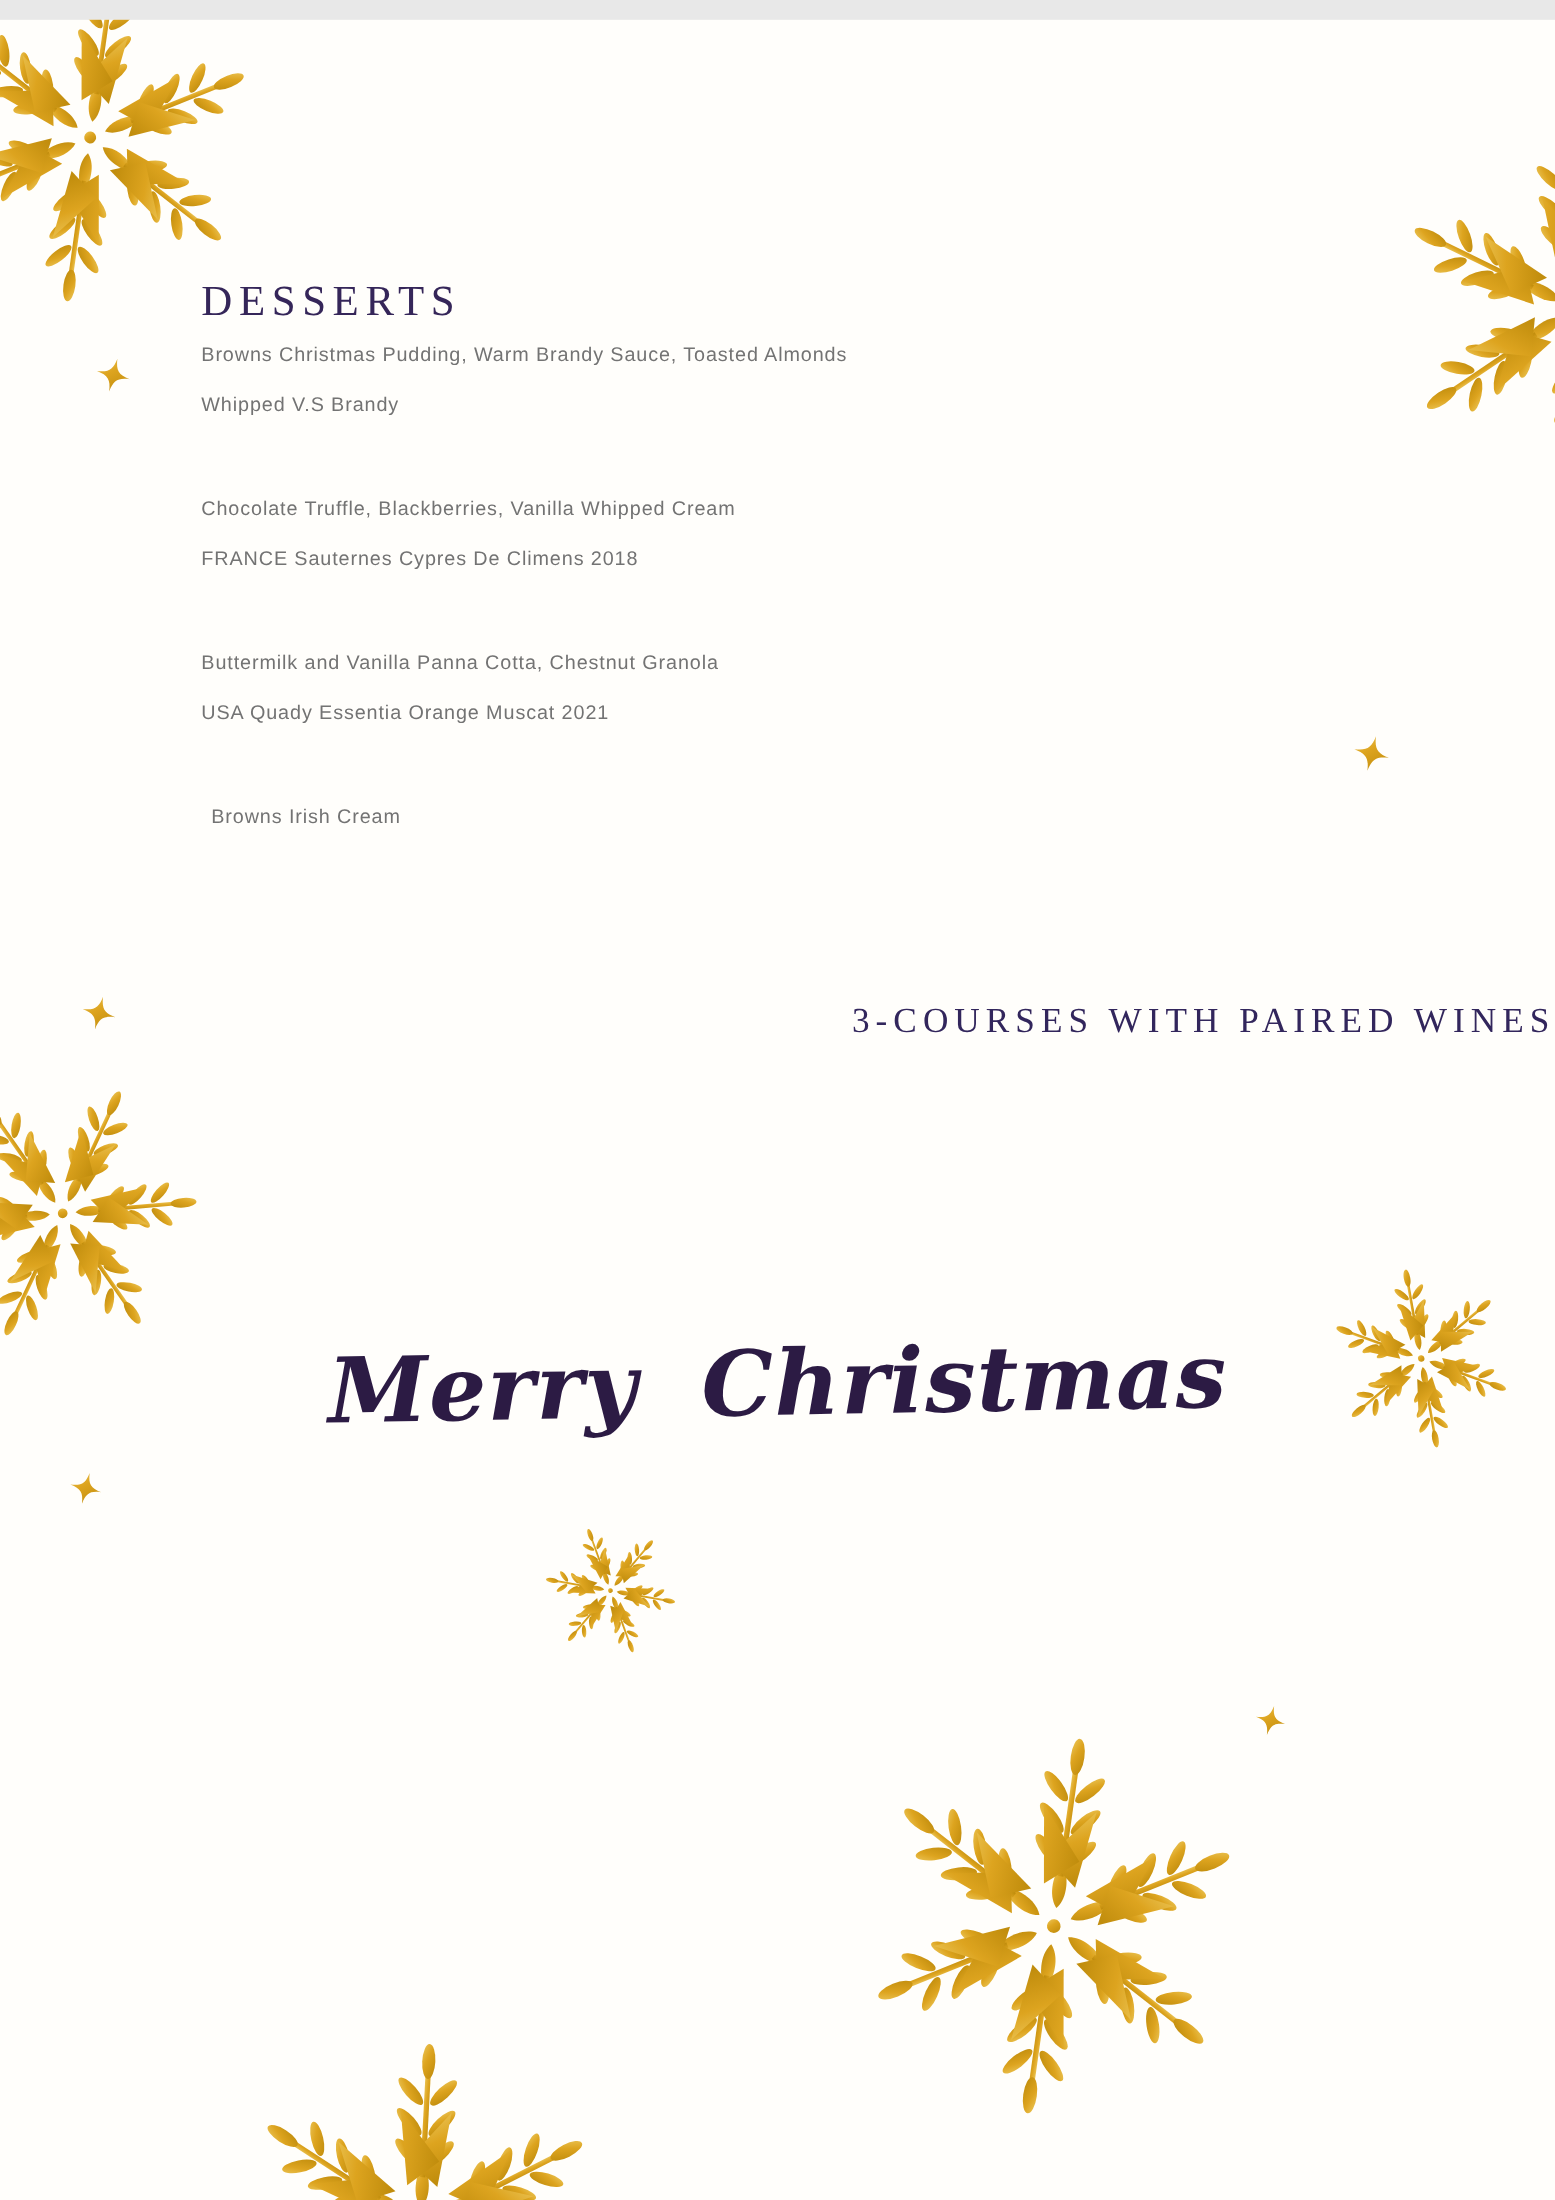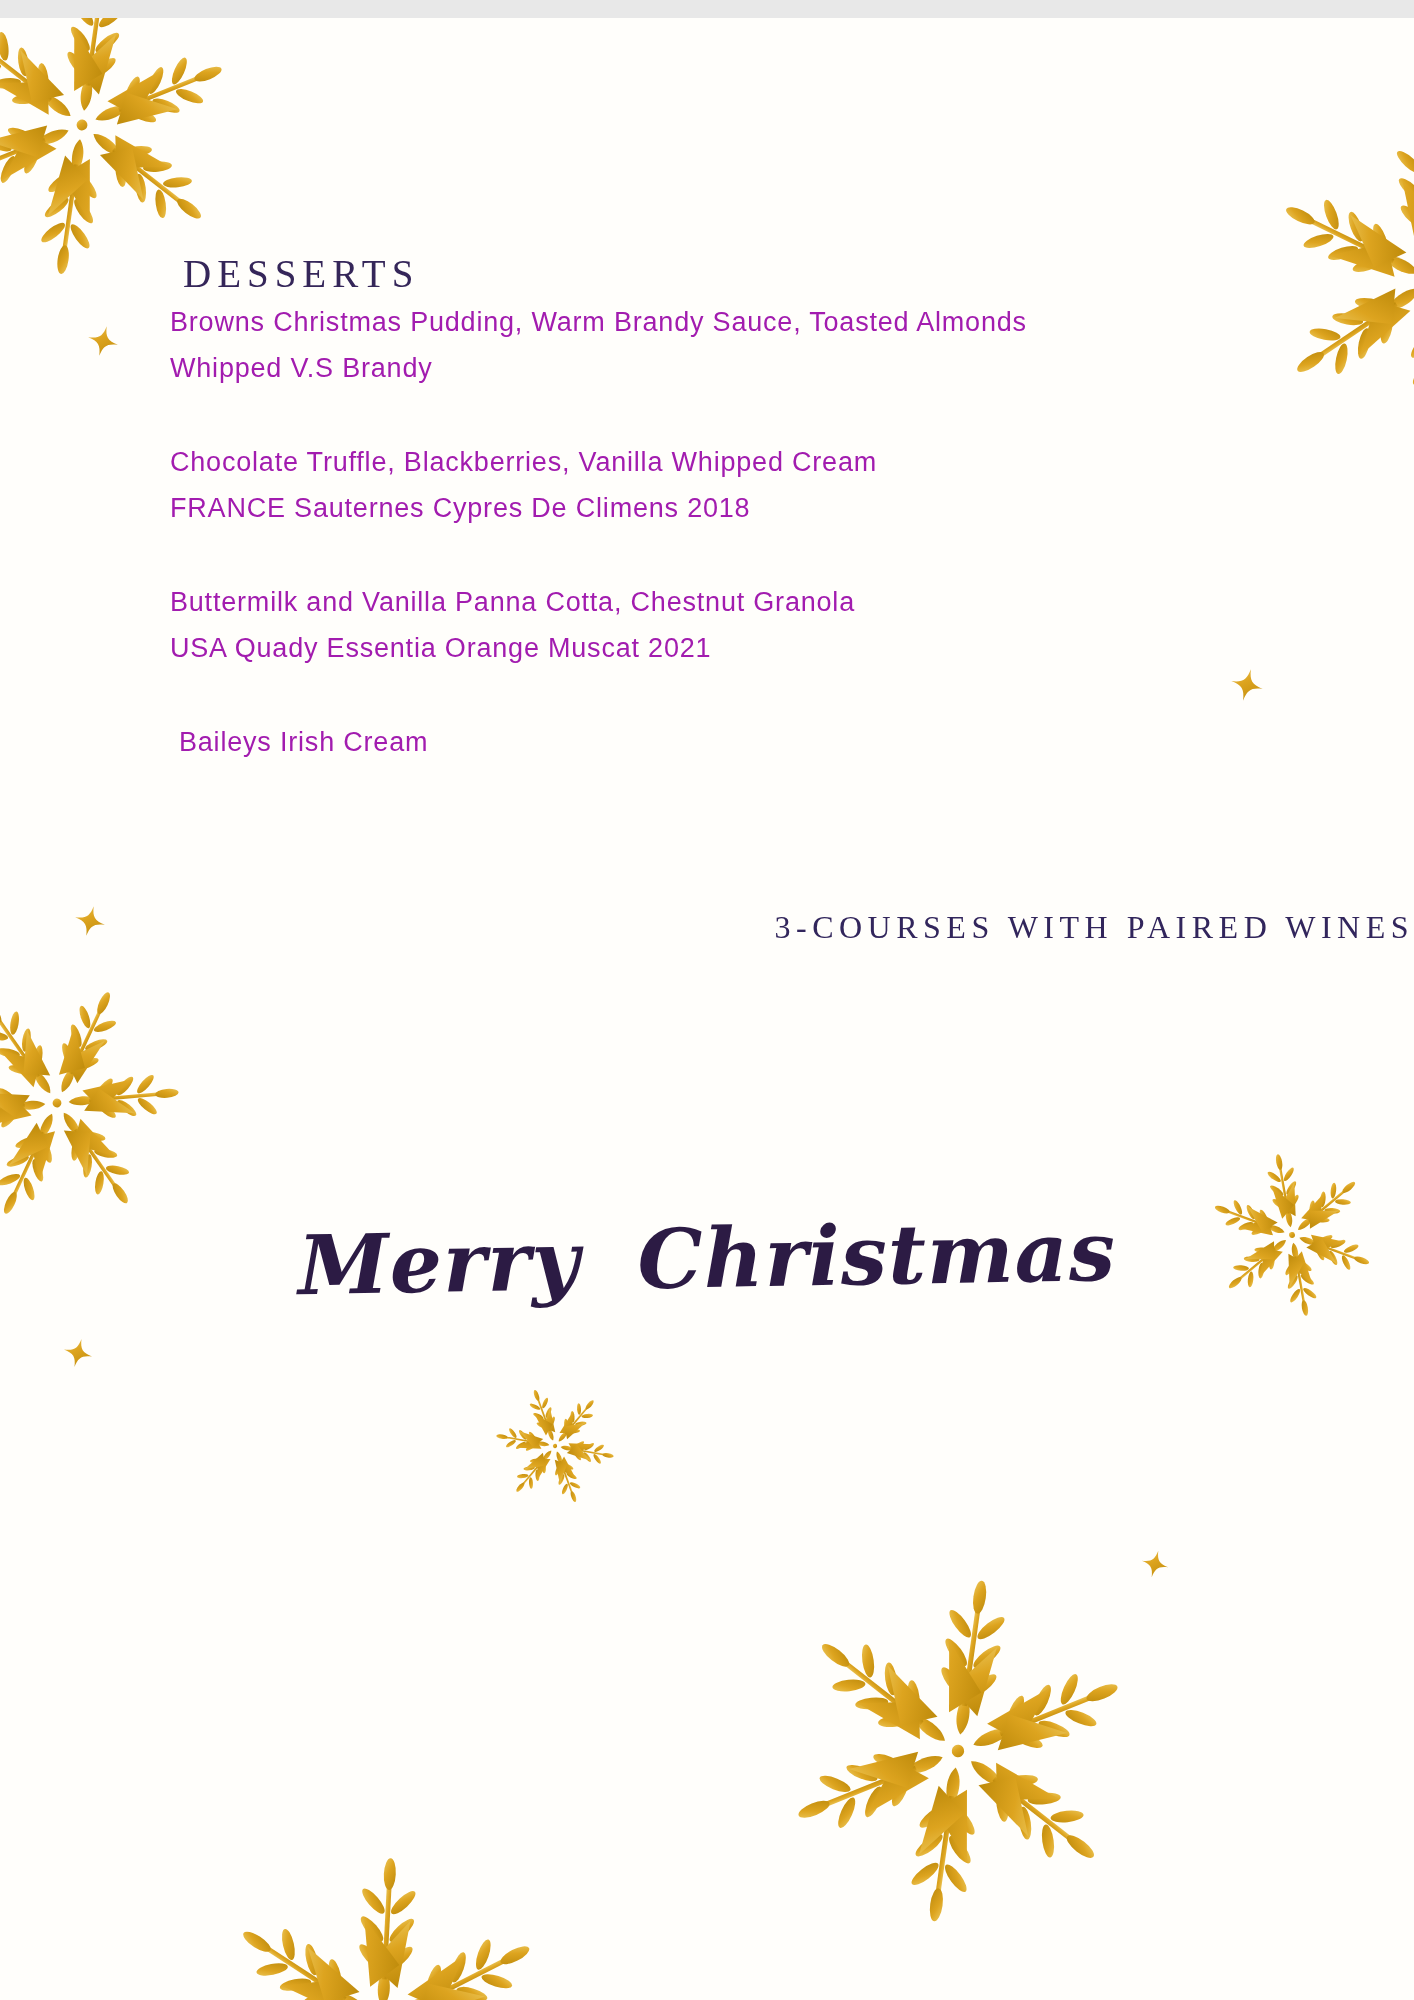--- a/index.html
+++ b/index.html
@@ -17,24 +17,24 @@
   
   .text-layer { position:absolute; inset:0; z-index:2; }
   .section-title {
     position:absolute; left:183px; top:207px;
     font-family:"Liberation Serif", serif;
     font-size:39px; font-weight:500;
     letter-spacing:6px;
     color:#352659;
   }
   .menu-item {
-    position:absolute; left:170px; width:1050px;
-    font-size:27px; letter-spacing:0.8px;
+    position:absolute; left:183px; width:1050px;
+    font-size:18px; letter-spacing:0.8px;
     line-height:46px;
-    color:#a21caf;
+    color:#737373;
   }
   .menu-item .pairing-line { display:block; }
   .menu-item.item-3 .pairing-line { padding-left:9px; }
   .item-0 { top:281px; }
   .item-1 { top:421px; }
   .item-2 { top:561px; }
   .item-3 { top:701px; }
   .offer {
     position:absolute; left:0; top:884px; width:100%;
     text-align:right;
@@ -168,21 +168,21 @@
       <span class="dish-line">Chocolate Truffle, Blackberries, Vanilla Whipped Cream</span>
       <span class="pairing-line">FRANCE Sauternes Cypres De Climens 2018</span>
     </div>
 
     <div class="menu-item item-2">
       <span class="dish-line">Buttermilk and Vanilla Panna Cotta, Chestnut Granola</span>
       <span class="pairing-line">USA Quady Essentia Orange Muscat 2021</span>
     </div>
 
     <div class="menu-item item-3">
-      <span class="pairing-line">Baileys Irish Cream</span>
+      <span class="pairing-line">Browns Irish Cream</span>
     </div>
 
     <div class="offer">
       <div>3-COURSES WITH PAIRED WINES</div>
     </div>
 
     <div class="greeting">Merry Christmas</div>
   </div>
 
 </div>

